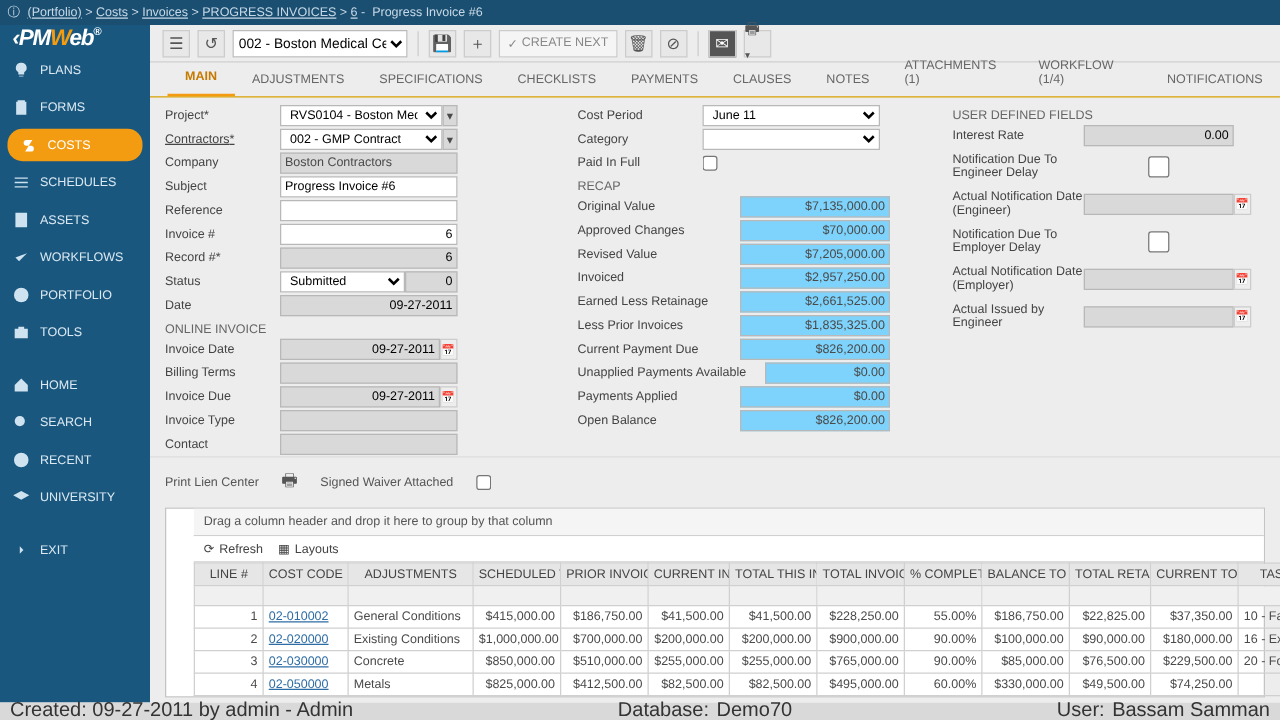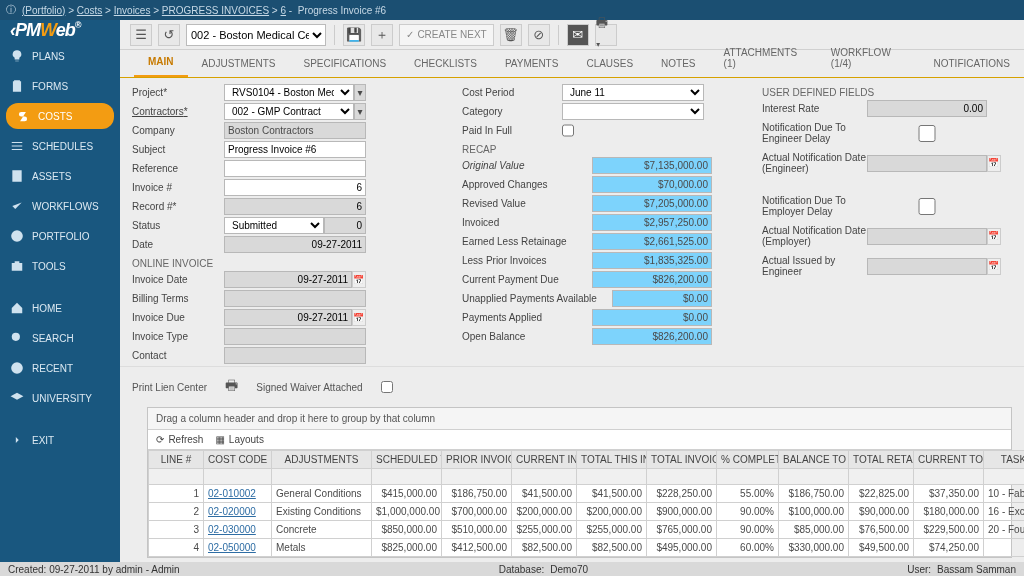--- a/index.html
+++ b/index.html
@@ -29,31 +29,31 @@
 .row { display: flex; align-items: center; height: 17px; }
 .row label { width: 92px; color: #444; }
 .row label.req::after { content: "*"; }
 .row input, .row select { height: 17px; border: 1px solid #b8b8b8; font-size: 10px; padding: 0 3px; background: #fff; }
 .row input[readonly] { background: #d9d9d9; }
 .row .txt { background: #d9d9d9; border: 1px solid #b8b8b8; height: 17px; display: inline-flex; align-items: center; padding: 0 3px; }
 .row .val { width: 120px; text-align: right; background: #7dd3fc; border: 1px solid #b8b8b8; height: 17px; padding: 0 3px; display: inline-flex; align-items: center; justify-content: flex-end; }
 .row .cal { width: 14px; height: 17px; border: 1px solid #ccc; background: #eee; font-size: 9px; display: inline-flex; align-items: center; justify-content: center; }
 .section-label { font-size: 10px; color: #666; margin: 3px 0 0 0; }
 .lien-row { display: flex; align-items: center; gap: 18px; padding: 8px 12px; font-size: 10px; color: #555; border-top: 1px solid #ddd; }
-.grid-wrap { border: 1px solid #c4c4c4; margin: 0 12px 4px 27px; display: flex; flex-direction: column; background: #fff; }
+.grid-wrap { border: 1px solid #c4c4c4; margin: 0 12px 4px 12px; display: flex; flex-direction: column; background: #fff; padding-left: 22px; }
 .grid-hint { font-size: 10px; padding: 5px 8px; background: #f5f5f5; border-bottom: 1px solid #d0d0d0; color: #555; }
 .grid-tools { display: flex; gap: 12px; padding: 4px 8px; font-size: 10px; background: #fff; border-bottom: 1px solid #d0d0d0; color: #444; }
 .grid-tools span { cursor: pointer; display: inline-flex; align-items: center; gap: 4px; }
 table { border-collapse: collapse; width: 100%; font-size: 10px; table-layout: fixed; }
 th, td { border: 1px solid #d0d0d0; padding: 3px 4px; text-align: right; overflow: hidden; white-space: nowrap; }
 th { background: #e6e6e6; color: #444; font-weight: normal; text-align: center; }
 tr.filter td { background: #f0f0f0; height: 16px; }
 td.left { text-align: left; }
 td a { color: #2e6da4; text-decoration: underline; }
-.status-bar { position: absolute; bottom: 0; left: 0; right: 0; height: 14px; background: #d9d9d9; font-size: 10px; color: #333; display: flex; align-items: center; padding: 0 8px; justify-content: space-between; }
+.status-bar { position: absolute; bottom: 0; left: 0; right: 0; height: 14px; background: #d9d9d9; font-size: 16px; color: #333; display: flex; align-items: center; padding: 0 8px; justify-content: space-between; }
 .status-bar .mid, .status-bar .right { display: flex; gap: 6px; }
 .udf label { width: 105px; }
 .udf input { width: 120px; }
 .chk { width: 12px; height: 12px; }
 </style>
 </head>
 <body>
 
 <div class="top-bar">
   <span style="margin-right:6px;">ⓘ</span>
@@ -261,21 +261,21 @@
         <div class="row">
             <label style="width:100px;">Category</label>
             <select style="width:142px;"><option></option></select>
           </div>
         <div class="row">
             <label style="width:100px;">Paid In Full</label>
             <input type="checkbox" class="chk" style="">
           </div>
         <div class="section-label">RECAP</div>
         <div class="row">
-            <label style="width:130px;font-style:italic;">Original Value</label>
+            <label style="width:130px;">Original Value</label>
             <span class="val">$7,135,000.00</span>
           </div>
         <div class="row">
             <label style="width:130px;">Approved Changes</label>
             <span class="val">$70,000.00</span>
           </div>
         <div class="row">
             <label style="width:130px;">Revised Value</label>
             <span class="val">$7,205,000.00</span>
           </div>
@@ -318,21 +318,21 @@
           </div>
         <div class="row" style="height:28px;">
             <label>Notification Due To Engineer Delay</label>
             <input type="checkbox" class="chk" style="">
           </div>
         <div class="row" style="height:28px;">
             <label>Actual Notification Date (Engineer)</label>
             <input readonly="" style="">
             <span class="cal">📅</span>
           </div>
-        <div class="row" style="height:28px;margin-top:13px;">
+        <div class="row" style="height:28px;">
             <label>Notification Due To Employer Delay</label>
             <input type="checkbox" class="chk" style="">
           </div>
         <div class="row" style="height:28px;">
             <label>Actual Notification Date (Employer)</label>
             <input readonly="" style="">
             <span class="cal">📅</span>
           </div>
         <div class="row" style="height:28px;">
             <label>Actual Issued by Engineer</label>

